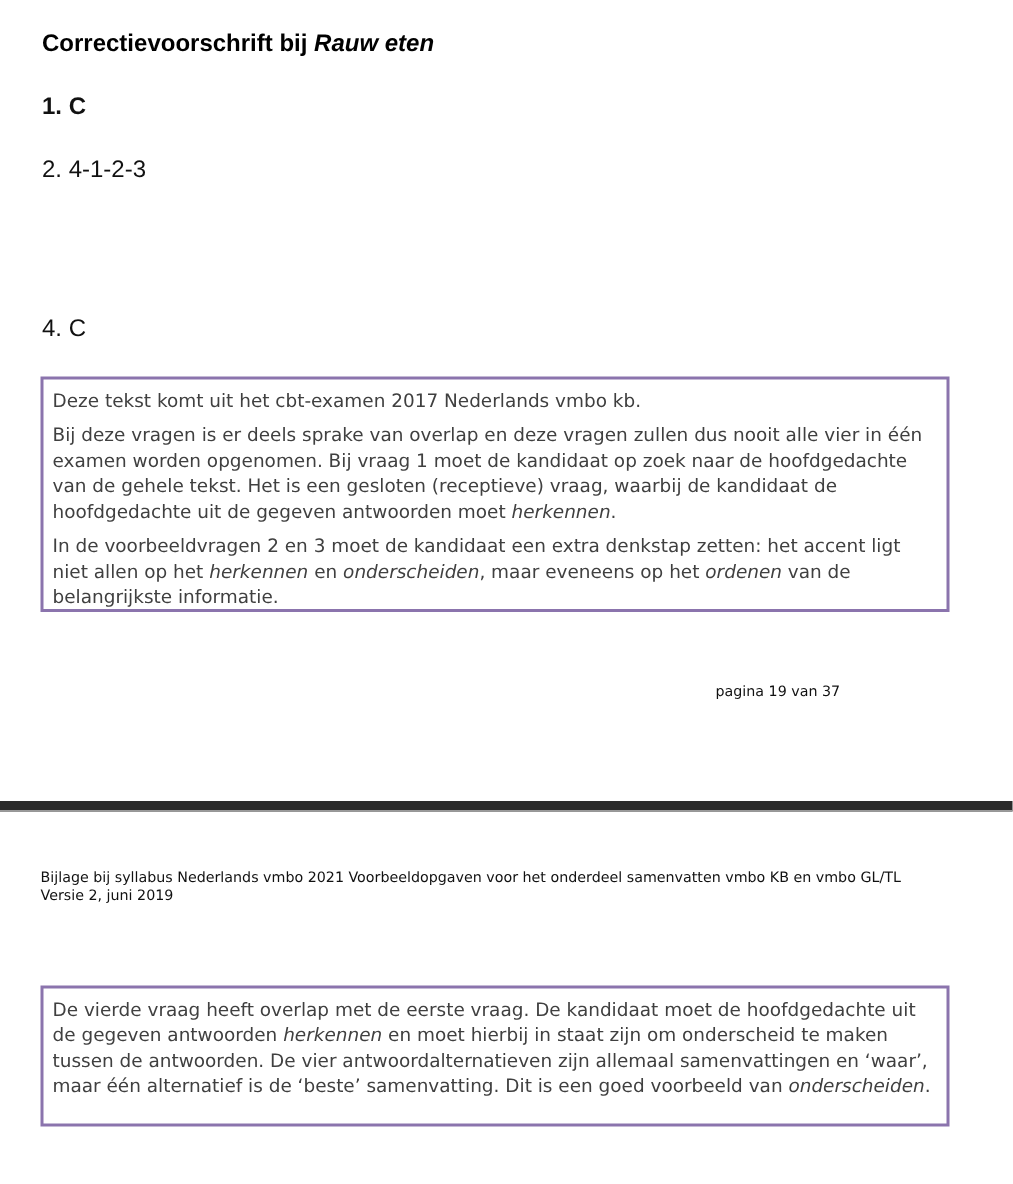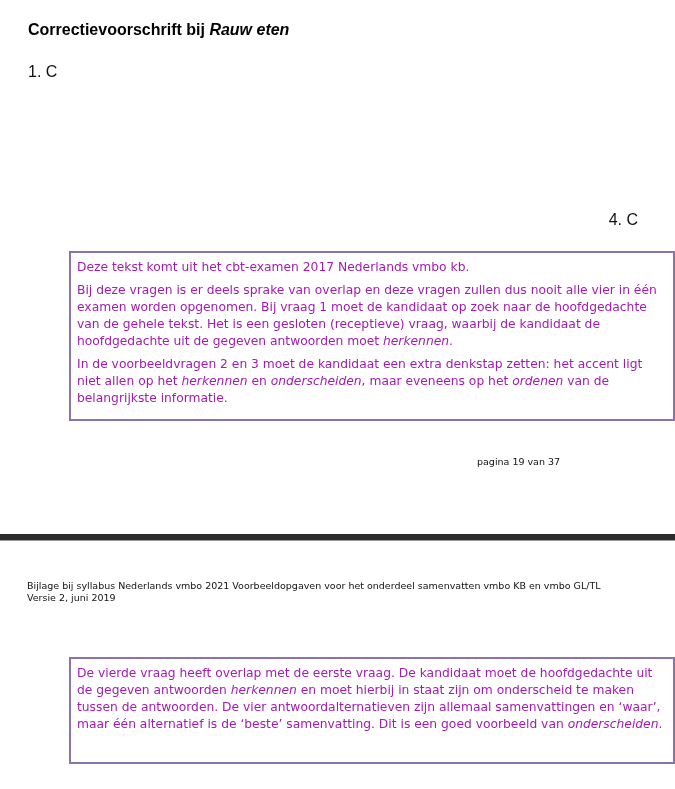--- a/index.html
+++ b/index.html
@@ -39,37 +39,36 @@
     }
     .answer {
       position: absolute;
       left: 28px;
       font-family: "Liberation Sans", sans-serif;
       font-size: 16px;
       line-height: 22px;
       color: #111111;
       width: 610px;
     }
-    .a1 { top: 61px; }
+    .a1 { top: 61px; font-weight: bold; }
     .a2 { top: 103px; }
     .a3 { top: 146px; }
-    .a4 { top: 209px; text-align: right; }
+    .a4 { top: 209px; }
 
     .note-box {
       position: absolute;
       left: 27px;
       width: 590px;
       border: 2px solid #8b74ad;
-      padding: 6px 6px 14px 6px;
+      padding: 6px 6px 1px 6px;
       font-family: "DejaVu Sans", sans-serif;
       font-size: 12.3px;
       line-height: 17px;
-      color: #a21caf;
+      color: #404040;
       background: #ffffff;
-      margin-left: 42px;
     }
     .note-top {
       top: 251px;
       height: 146px;
     }
     .note-bottom {
       top: 117px;
       height: 83px;
     }
     .note-box p {
@@ -112,20 +111,21 @@
     .h1 { top: 40px; }
     .h2 { top: 52px; }
   </style>
 </head>
 <body>
 
 <div class="page page-top">
   <div class="title"><span>Correctievoorschrift bij </span><em>Rauw eten</em></div>
 
   <div class="answer a1">1. C</div>
+  <div class="answer a2">2. 4-1-2-3</div>
   <div class="answer a4">4. C</div>
 
   <div class="note-box note-top">
     <p>Deze tekst komt uit het cbt-examen 2017 Nederlands vmbo kb.</p>
     <p><span>Bij deze vragen is er deels sprake van overlap en deze vragen zullen dus nooit alle vier in één examen worden opgenomen. Bij vraag 1 moet de kandidaat op zoek naar de hoofdgedachte van de gehele tekst. Het is een gesloten (receptieve) vraag, waarbij de kandidaat de hoofdgedachte uit de gegeven antwoorden moet </span><em>herkennen</em><span>.</span></p>
     <p><span>In de voorbeeldvragen 2 en 3 moet de kandidaat een extra denkstap zetten: het accent ligt niet allen op het </span><em>herkennen</em><span> en </span><em>onderscheiden</em><span>, maar eveneens op het </span><em>ordenen</em><span> van de belangrijkste informatie.</span></p>
   </div>
 
   <div class="page-number">pagina 19 van 37</div>
 </div>

